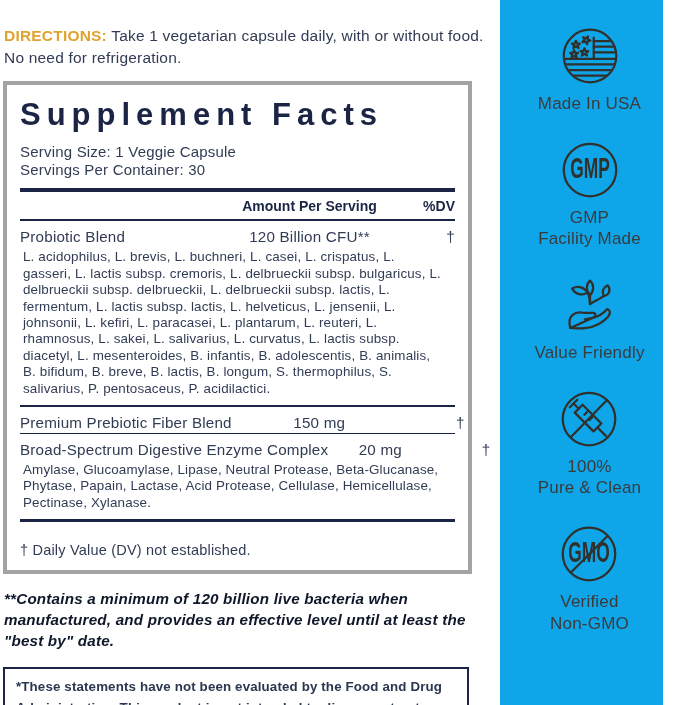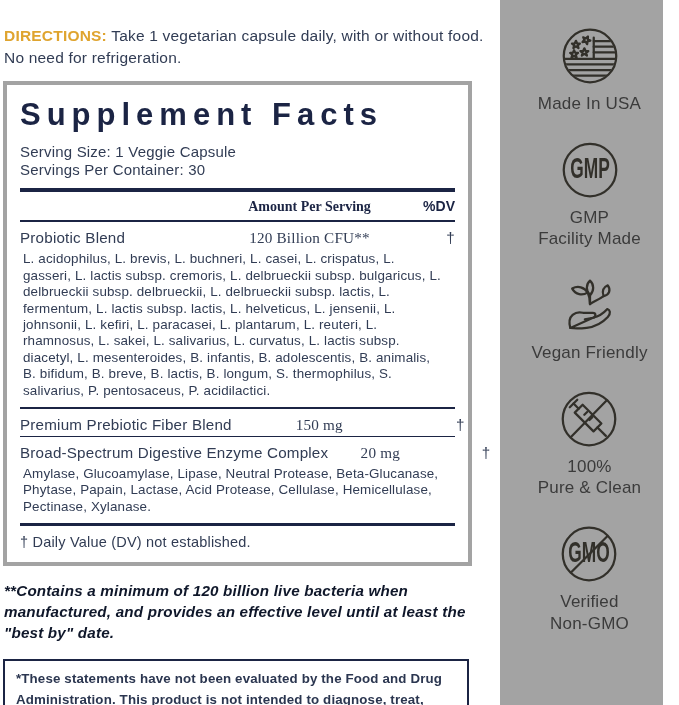--- a/index.html
+++ b/index.html
@@ -19,38 +19,38 @@
     color:#1B2444;white-space:nowrap;
   }
   .serving{font-size:15px;line-height:18px;letter-spacing:.2px;color:#313C54;}
   .bar-thick{height:4px;background:#1B2444;margin-top:9px;}
   .bar-med{height:3px;background:#1B2444;}
   .bar-thin{height:2px;background:#1B2444;}
   .sep{height:1.5px;background:#1B2444;}
   .frow{display:grid;grid-template-columns:1fr 175px 58px;align-items:baseline;}
   .frow.narrowamt{grid-template-columns:1fr 104px 58px;}
   .hdr{font-size:14px;font-weight:bold;color:#1B2444;padding:6px 0 5px;}
-  .amt{text-align:center;font-family:Liberation Serif, serif;}
+  .amt{text-align:center;}
   .dv{text-align:right;padding-right:6px;}
   .hdr .dv{padding-right:0;}
   .item{font-size:15.2px;color:#313C54;padding:7px 0 2px;letter-spacing:.2px;white-space:nowrap;}
   .detail{margin:2px 12px 8px 3px;font-size:13.4px;line-height:16.4px;letter-spacing:.15px;color:#313C54;}
   .rowpad{}
-  .dv-note{margin:0;padding:8px 0 4px;font-size:14.5px;color:#313C54;letter-spacing:.2px;}
+  .dv-note{margin:0;padding:20px 0 4px;font-size:14.5px;color:#313C54;letter-spacing:.2px;}
   .other{margin:22px 0 0 4px;font-size:16px;letter-spacing:.2px;color:#313C54;}
   .contains{
     margin:15px 0 0 4px;width:462px;font-size:15.2px;font-style:italic;font-weight:bold;
     line-height:1.38;letter-spacing:.2px;color:#0f172a;
   }
   .fda-box{
     margin:15px 0 0 3px;width:466px;box-sizing:border-box;border:2px solid #1B2444;
     padding:8px 11px;font-size:13.3px;font-weight:bold;line-height:1.55;color:#2B3650;letter-spacing:.15px;
   }
   .right{
-    position:absolute;left:500px;top:0;width:179px;height:705px;background:#a3a3a3;
+    position:absolute;left:500px;top:0;width:179px;height:705px;background:#0ea5e9;
     display:flex;flex-direction:column;align-items:center;
   }
   .badge{display:flex;flex-direction:column;align-items:center;margin-top:26px;}
   .badge:first-child{margin-top:26px;}
   .badge svg{display:block;}
   .badge-label{margin-top:7px;font-size:17px;line-height:1.24;color:#3B3B3B;text-align:center;font-weight:500;letter-spacing:.2px;}
   .ic{stroke:#32302A;fill:none;stroke-width:2.4;stroke-linecap:round;stroke-linejoin:round;}
   .ic-fill{fill:#32302A;stroke:none;font-family:"Liberation Sans","DejaVu Sans",sans-serif;}
 </style>
 </head>
@@ -166,21 +166,21 @@
           <line x1="32" y1="21.5" x2="32" y2="31"></line>
           <path d="M13,14.5 C19,11 26,13 29.5,18.5 C24,22.5 16.5,21 13,14.5 Z"></path>
           <path d="M29.5,18.5 C31.5,23 32,26.5 32,31"></path>
           <path d="M51,11 C54.5,16 52.5,21.5 46.5,22.5 C44.5,17 46.5,13 51,11 Z"></path>
           <path d="M46.5,22.5 C41,26.5 35.5,28.5 32,31"></path>
           <path d="M11,56.5 C9.5,51 10,45.5 13.5,42.5 C16.5,40 21,39.3 24.5,40.3 L35,40.3 C38.5,40.3 38.8,44.8 35.2,45.6 L26.5,47.2"></path>
           <path d="M35.2,45.6 C41,44.3 46.5,40.8 50.5,36.3 C53.5,37.3 54.5,40.8 51,44.8 C45,51.3 37.5,55.3 28.5,56.3 C22,57 15.5,57 11,56.5 Z"></path>
         </g>
       </svg>
       <div class="badge-label">
-        <div>Vegan Friendly</div>
+        <div>Value Friendly</div>
         <div></div>
       </div>
     </div>
 
     <div class="badge">
       <svg width="60" height="60" viewBox="0 0 64 64">
         <circle class="ic" cx="32" cy="32" r="28" stroke-width="2.6"></circle>
         <g class="ic" stroke-width="2.2">
           <line x1="11.5" y1="19.5" x2="19.5" y2="11.5"></line>
           <line x1="15.5" y1="15.5" x2="21" y2="21"></line>

